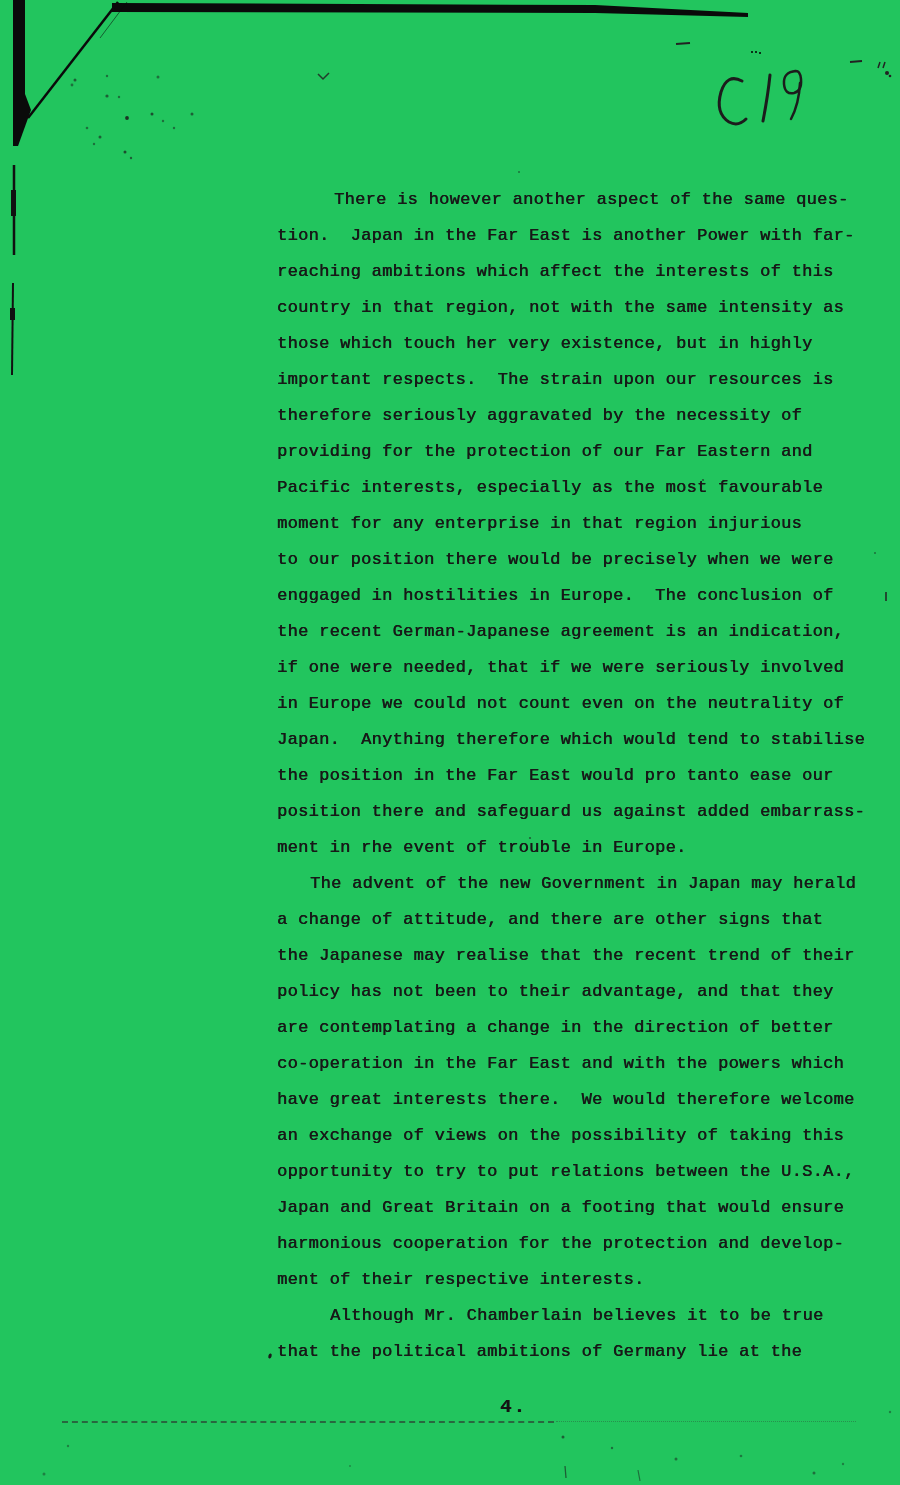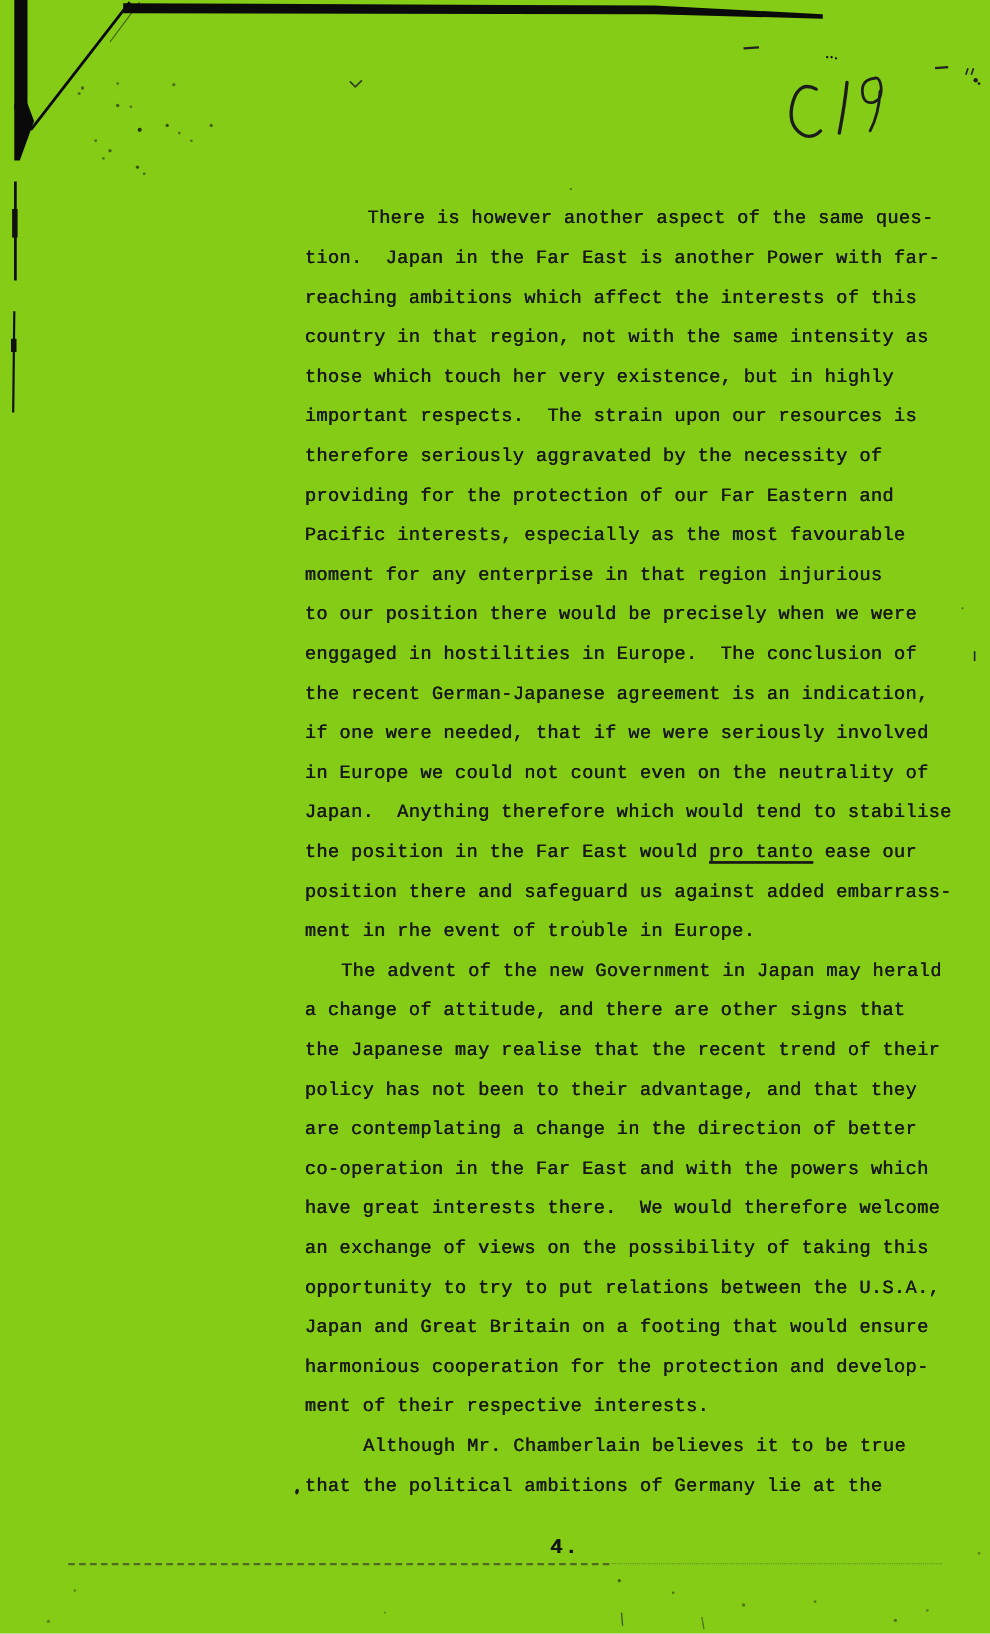--- a/index.html
+++ b/index.html
@@ -1,28 +1,28 @@
 <!DOCTYPE html>
 <html><head>
 <meta charset="utf-8">
 <style>
   html,body { margin:0; padding:0; background:#e8e8e8; }
   .page {
     position:relative; width:900px; height:1485px; margin:0 auto;
-    background:#84cc16; overflow:hidden;
+    background:#22c55e; overflow:hidden;
     font-family:"Liberation Mono","DejaVu Sans Mono",monospace;
   }
   .artifacts { position:absolute; left:0; top:0; width:900px; height:1485px; pointer-events:none; }
   .text-block {
     position:absolute; left:277px; top:182px; width:615px;
     color:#181818; font-size:17px; line-height:36px; letter-spacing:0.3px;
     white-space:pre; text-shadow:0.4px 0 0 rgba(20,20,20,0.85), 0 0 0.5px rgba(20,20,20,0.5);
   }
   .line { height:36px; }
-  .u { text-decoration:underline; text-underline-offset:4px; text-decoration-thickness:1.5px; }
+  .u { text-underline-offset:4px; text-decoration-thickness:1.5px; }
   .page-number {
     position:absolute; left:500px; top:1396px;
     color:#141414; font-size:19px; font-weight:bold; letter-spacing:2px;
     text-shadow:0.5px 0 0 rgba(20,20,20,0.9);
   }
   .rule-left {
     position:absolute; left:62px; top:1421px; width:492px; height:0;
     border-top:2px dashed #2c2c2c; opacity:0.6;
   }
   .rule-right {

